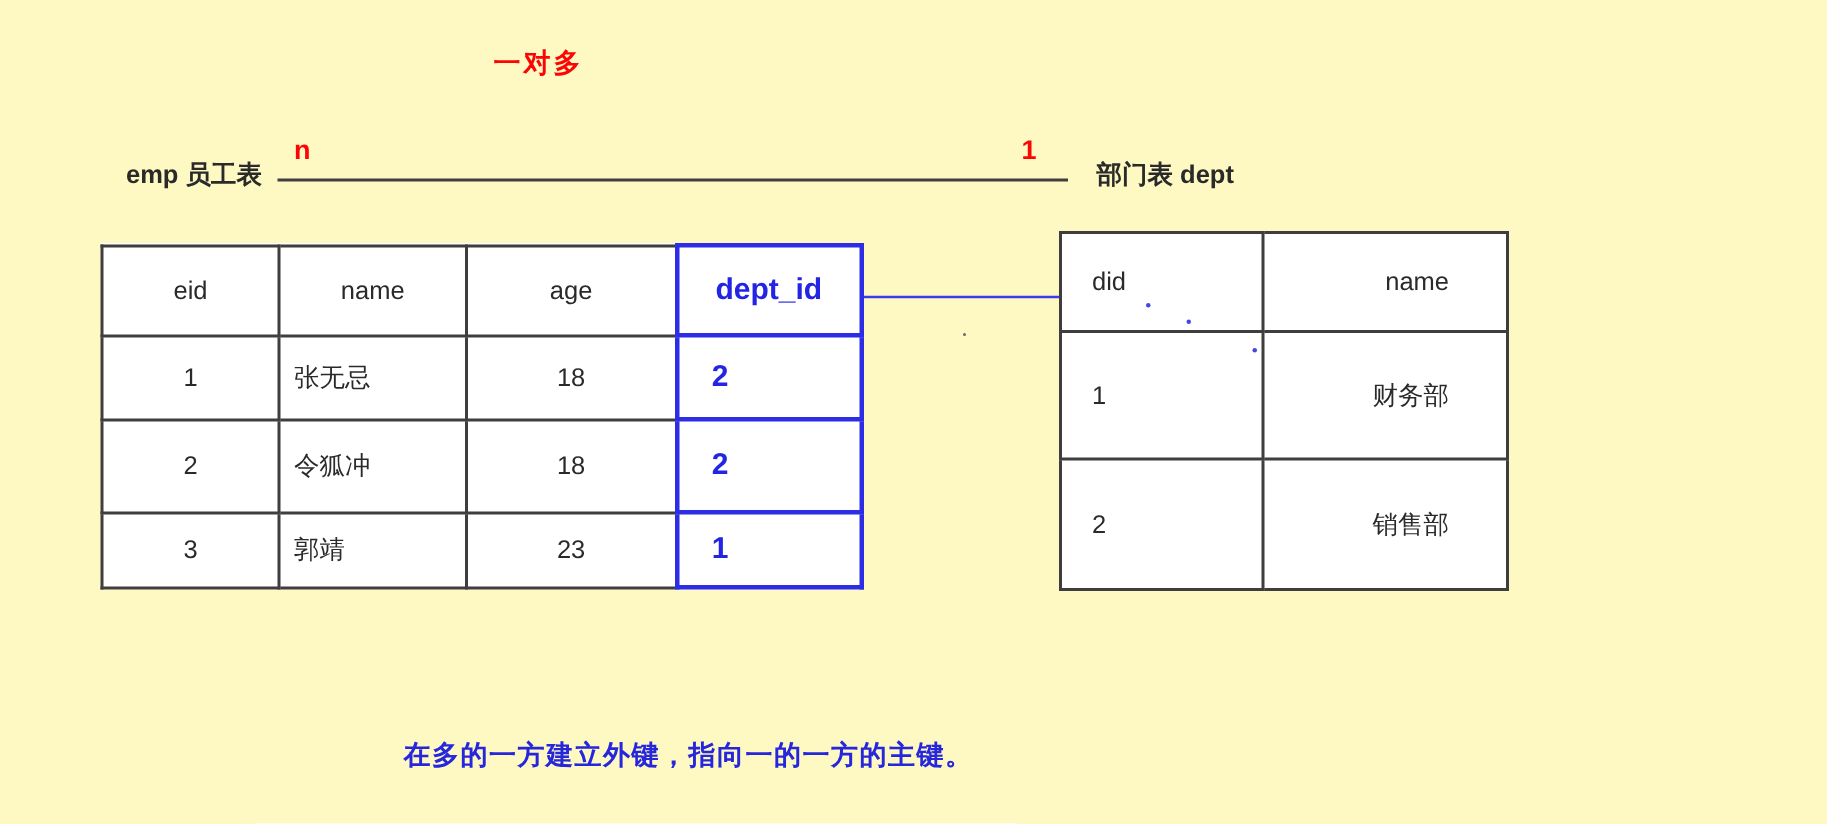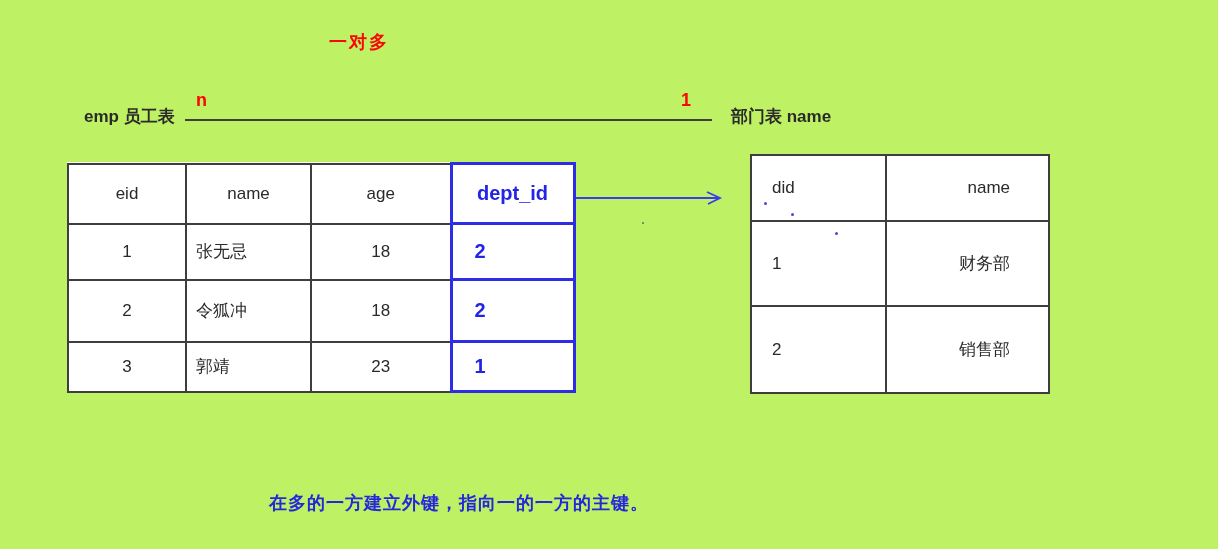--- a/index.html
+++ b/index.html
@@ -5,21 +5,21 @@
   html, body {
     margin: 0;
     padding: 0;
     background: #ffffff;
     font-family: "Liberation Sans", "DejaVu Sans", sans-serif;
   }
   #canvas {
     position: relative;
     width: 1218px;
     height: 549px;
-    background: #bef264;
+    background: #fef9c3;
     overflow: hidden;
   }
   .abs { position: absolute; }
 
   .diagram-title {
     left: 329px; top: 30px;
     color: #fb0505;
     font-size: 18px;
     font-weight: bold;
     letter-spacing: 2px;
@@ -68,21 +68,21 @@
   .emp tr:nth-child(4) { height: 50px; }
   .emp .name-col { text-align: left; padding-left: 9px; border-radius: 24px; }
   .emp .fk {
     border: 3px solid #2d2de6;
     color: #2324e4;
     font-weight: bold;
     font-size: 20px;
   }
   .emp .fk-val { text-align: left; padding-left: 22px; }
 
-  .dept { left: 750px; top: 154px; width: 298px; }
+  .dept { left: 706px; top: 154px; width: 298px; }
   .dept tr:nth-child(1) { height: 66px; }
   .dept tr:nth-child(2) { height: 85px; }
   .dept tr:nth-child(3) { height: 87px; }
   .dept .did-col   { text-align: left;  padding-left: 20px; }
   .dept .dname-col { text-align: right; padding-right: 38px; }
 
   .fk-arrow { left: 574px; top: 189px; }
 
   .caption {
     left: 269px; top: 491px;
@@ -107,21 +107,21 @@
 <body>
 
 <div id="canvas">
 
   <div class="abs diagram-title">一对多</div>
 
   <div class="abs tbl-label emp-label">emp 员工表</div>
   <div class="abs rel-line"></div>
   <div class="abs cardinality card-n">n</div>
   <div class="abs cardinality card-one">1</div>
-  <div class="abs tbl-label dept-label">部门表 name</div>
+  <div class="abs tbl-label dept-label">部门表 dept</div>
 
   <table class="tbl emp">
     <colgroup>
       <col style="width:118px">
         <col style="width:125px">
         <col style="width:140px">
         <col style="width:123px">
     </colgroup>
     <tbody>
         <tr>

